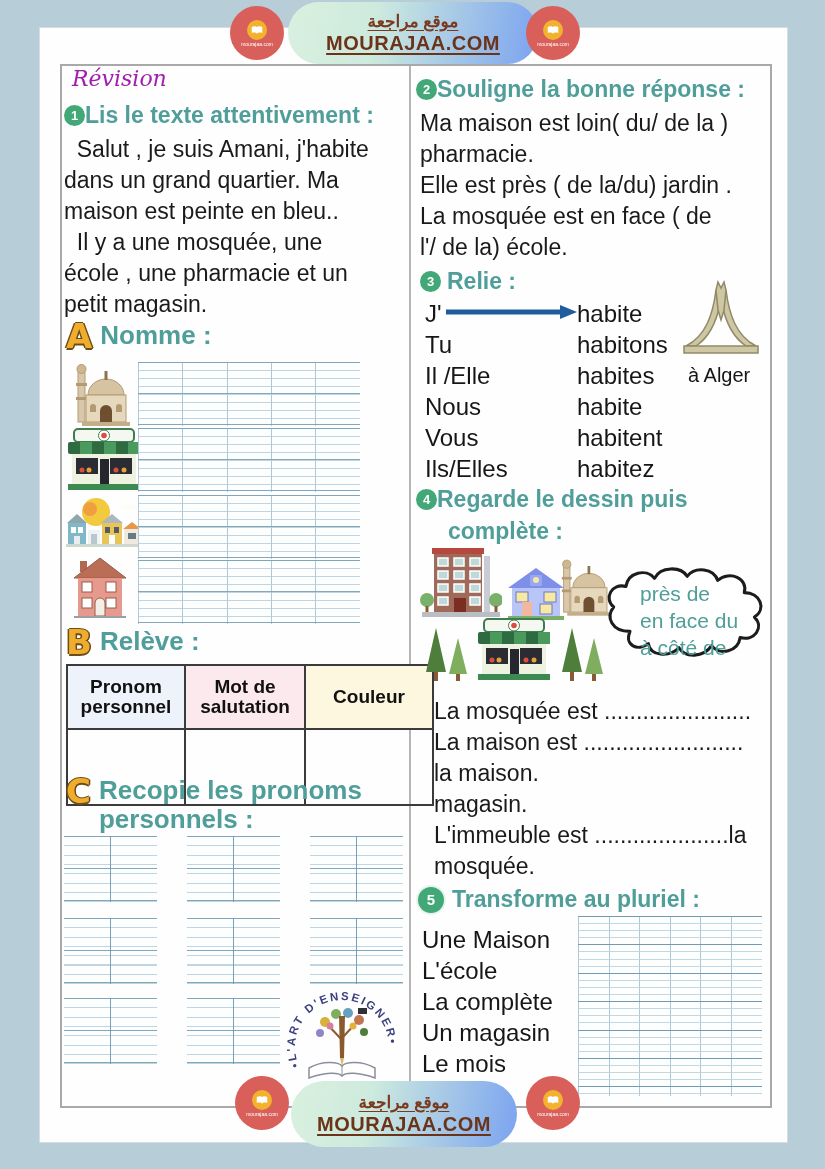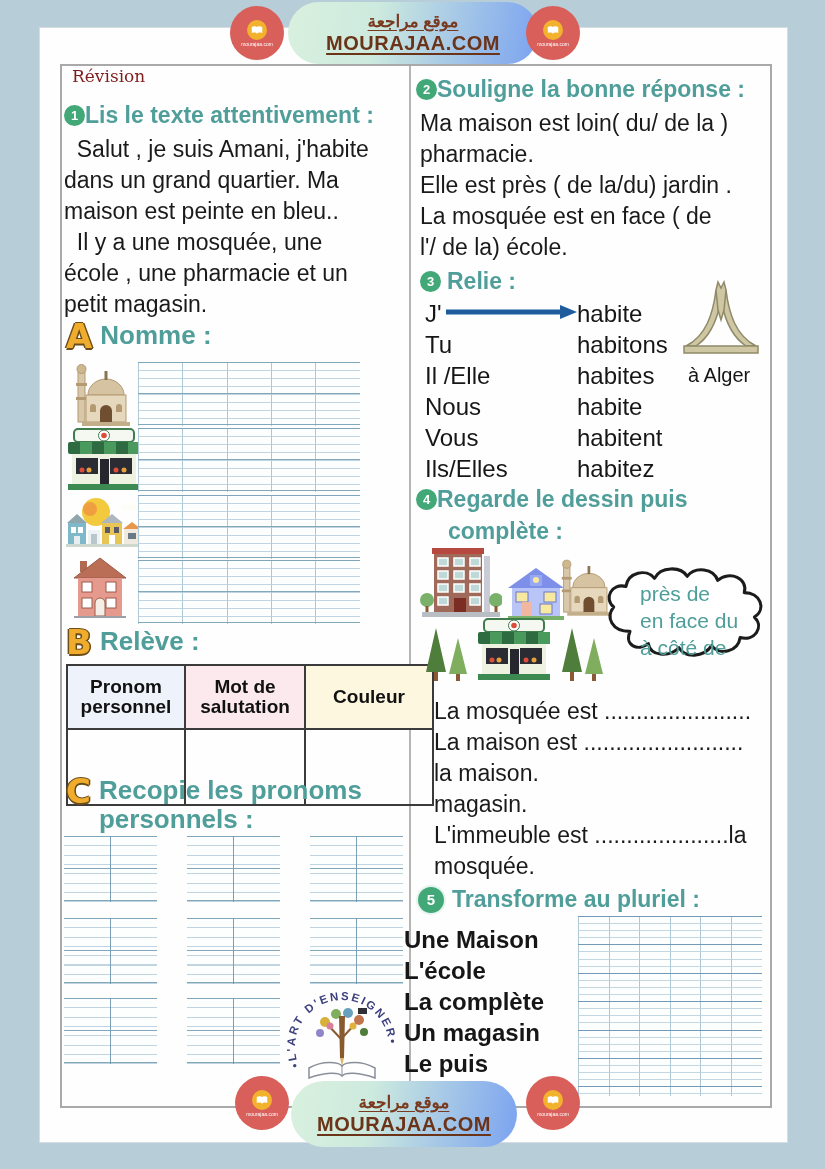--- a/index.html
+++ b/index.html
@@ -3,21 +3,21 @@
 <meta charset="utf-8">
 <style>
   html,body{margin:0;padding:0;}
   body{width:825px;height:1169px;background:#b7cdd7;position:relative;overflow:hidden;
        font-family:"Liberation Sans",sans-serif;}
   .abs{position:absolute;}
   .page{position:absolute;left:40px;top:28px;width:747px;height:1114px;background:#fefefe;
         box-shadow:0 0 0 1px #d6dde2;}
   .frame{position:absolute;left:20px;top:36px;width:708px;height:1040px;border:2px solid #a9a9a9;}
   .divider{position:absolute;left:369px;top:38px;width:2px;height:1036px;background:#b5b5b5;}
-  .script{font-family:"DejaVu Serif",serif;color:#7f1d1d;font-size:17px;}
+  .script{font-family:"DejaVu Serif",serif;font-style:italic;color:#a21caf;font-size:22px;}
   .hd{font-weight:bold;color:#4f9e9a;font-size:23px;display:flex;align-items:center;}
   .num{display:inline-flex;align-items:center;justify-content:center;background:#42a878;color:#fff;
        border-radius:50%;width:21px;height:21px;font-size:13px;font-weight:bold;flex:0 0 auto;}
   .num.big{width:26px;height:26px;font-size:15px;box-shadow:0 0 0 2px #e7f4ee;}
   .tl{white-space:pre;font-size:23px;line-height:31px;color:#1a1a1a;}
   .letter{font-family:"DejaVu Sans",sans-serif;font-weight:900;font-size:34px;color:#f0ad2d;line-height:30px;
           text-shadow:-1.5px 0 #6b4d1a,0 1.5px #6b4d1a,1.5px 0 #6b4d1a,0 -1.5px #6b4d1a,1px 1px #6b4d1a;}
   .lethd{display:flex;align-items:center;gap:8px;}
   .lethd .t{font-weight:bold;color:#4f9e9a;font-size:26px;}
   .seyes-a{width:222px;height:64px;background-color:#fdfefe;background-image:
@@ -389,26 +389,26 @@
     <div class="tl">la maison.</div>
     <div class="tl">magasin.</div>
     <div class="tl">L'immeuble est .....................la</div>
     <div class="tl">mosquée.</div>
   </div>
 
   <div class="abs hd" style="left:378px;top:858px;gap:8px;">
     <span class="num big">5</span>
       <span>Transforme au pluriel :</span>
   </div>
-  <div class="abs" style="left:364px;top:896px;font-weight:bold;">
+  <div class="abs" style="left:382px;top:896px;">
     <div class="w5">Une Maison</div>
     <div class="w5">L'école</div>
     <div class="w5">La complète</div>
     <div class="w5">Un magasin</div>
-    <div class="w5">Le puis</div>
+    <div class="w5">Le mois</div>
   </div>
   <div class="abs seyes-5" style="left:538px;top:888px;"></div>
 </div>
 
 <div class="pill" style="left:288px;top:2px;width:250px;height:62px;">
   <div class="ar">موقع مراجعة</div>
   <div class="en">MOURAJAA.COM</div>
 </div>
 <div class="badge" style="left:230px;top:6px;">
   <span class="yc">

